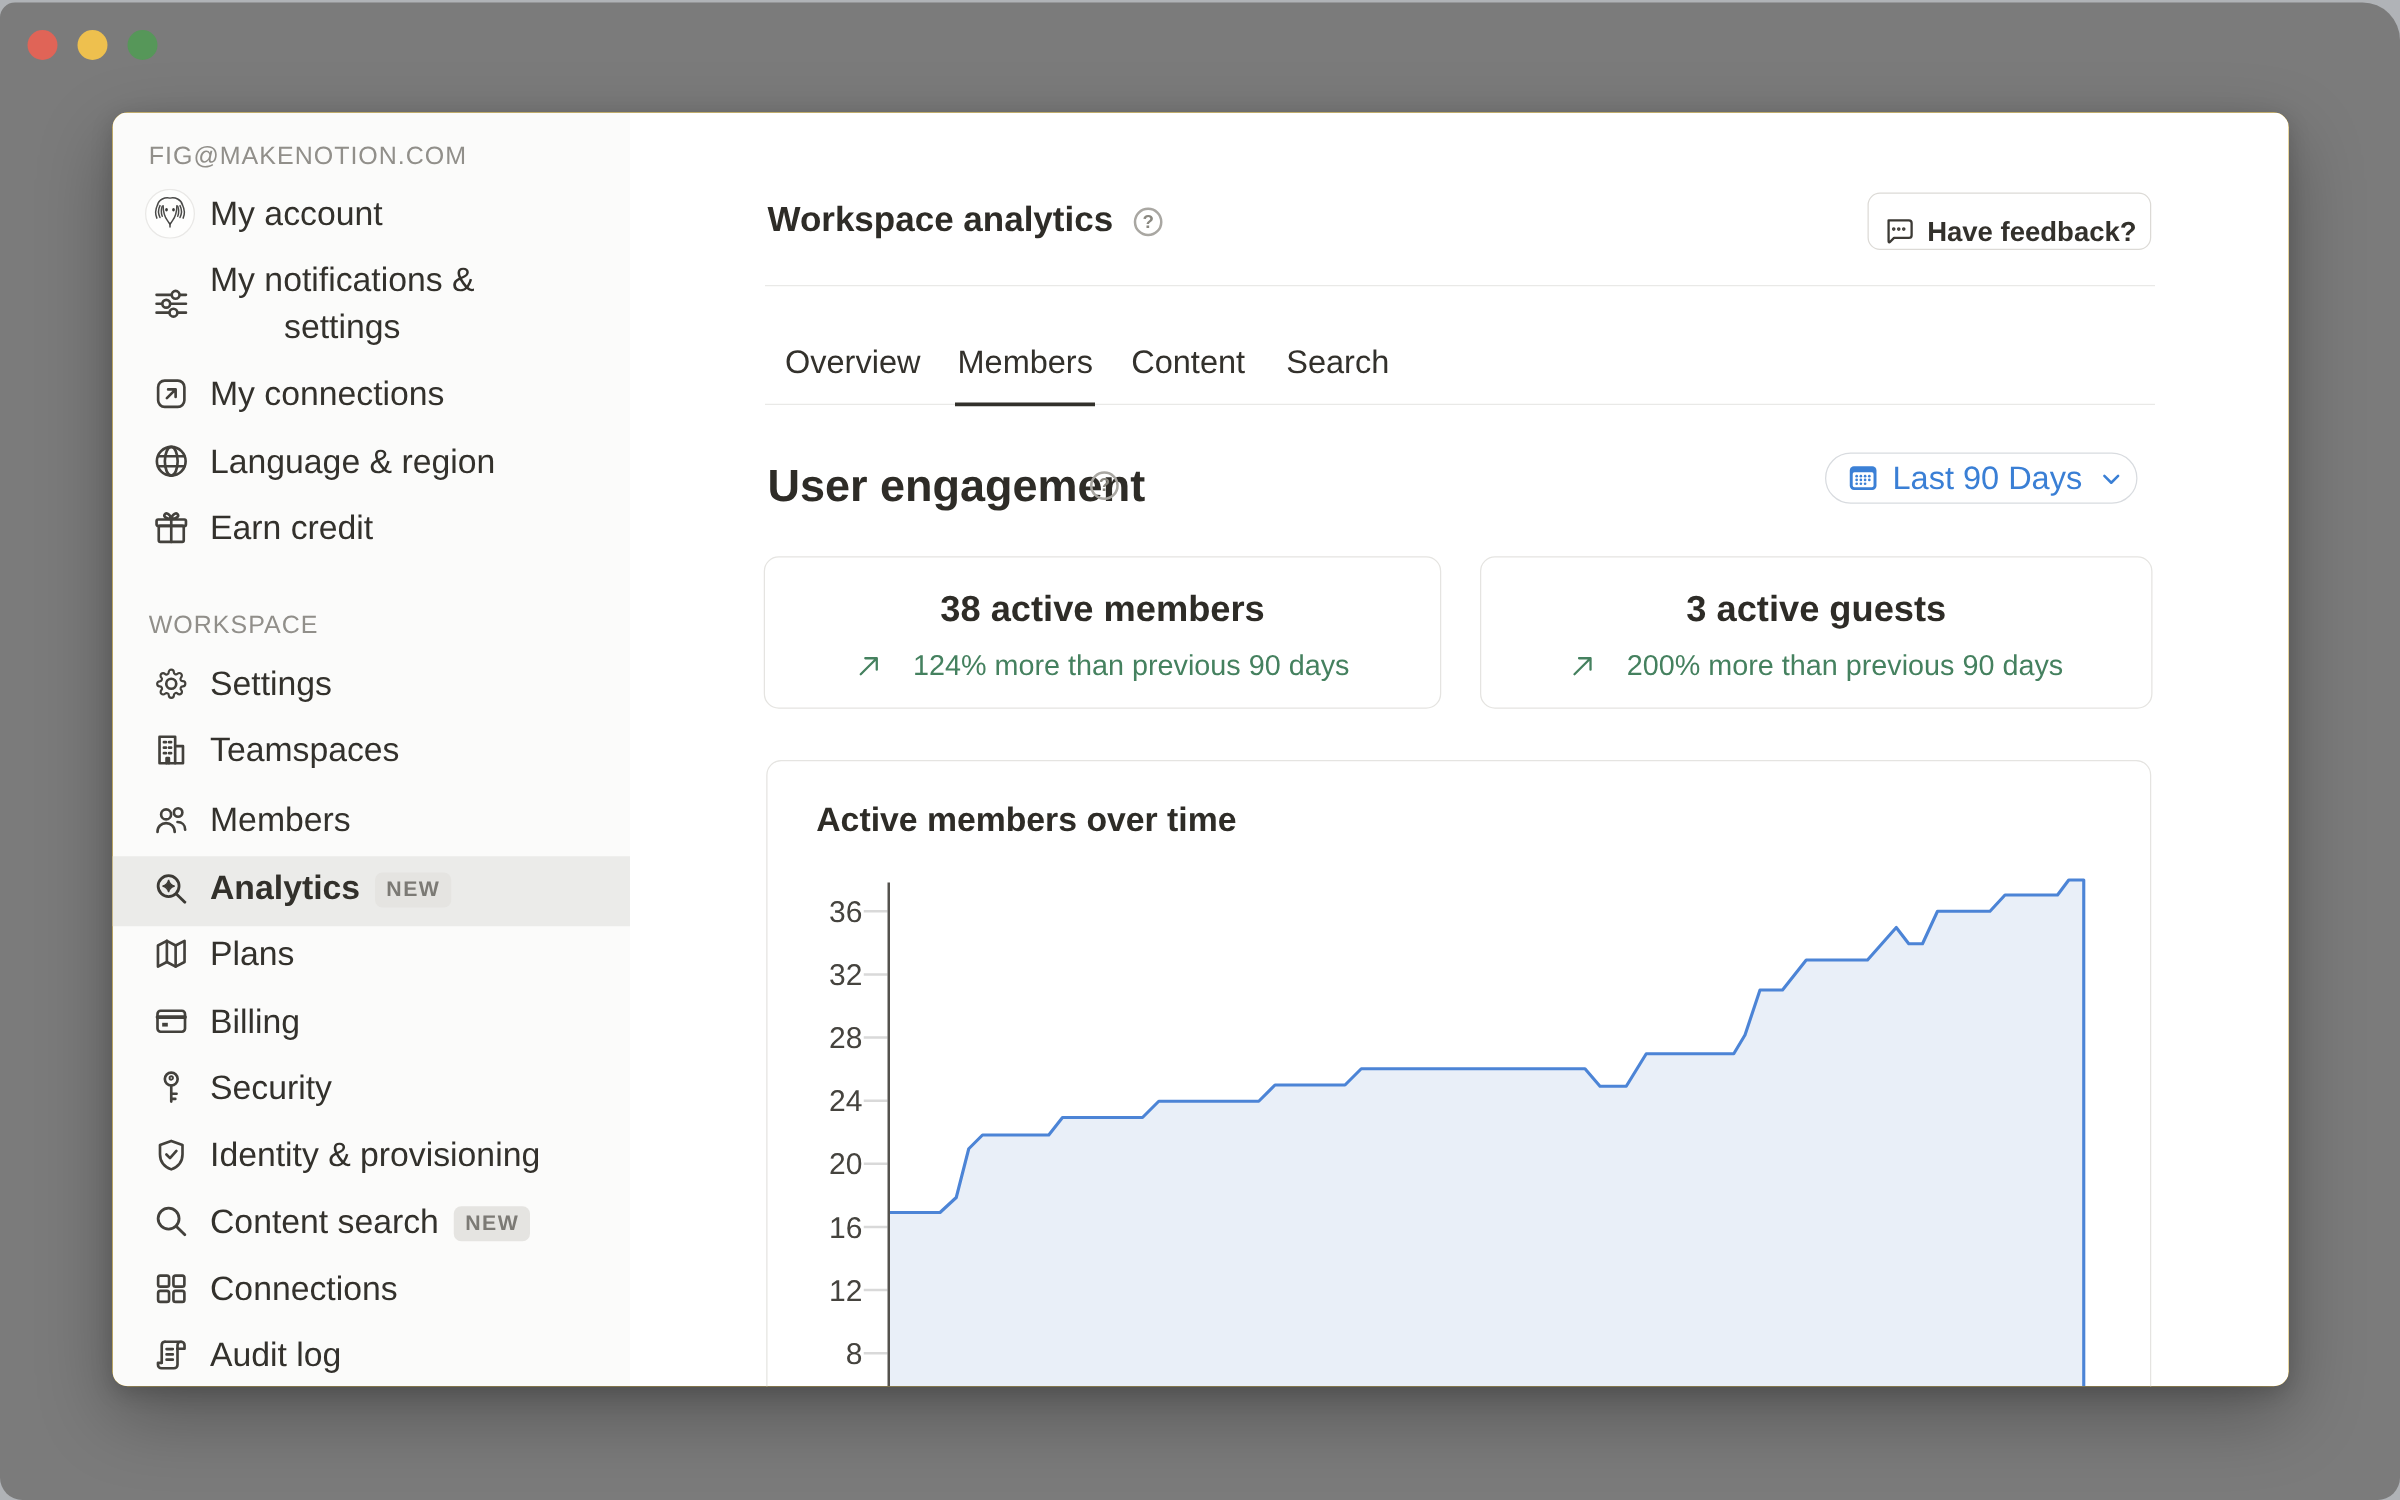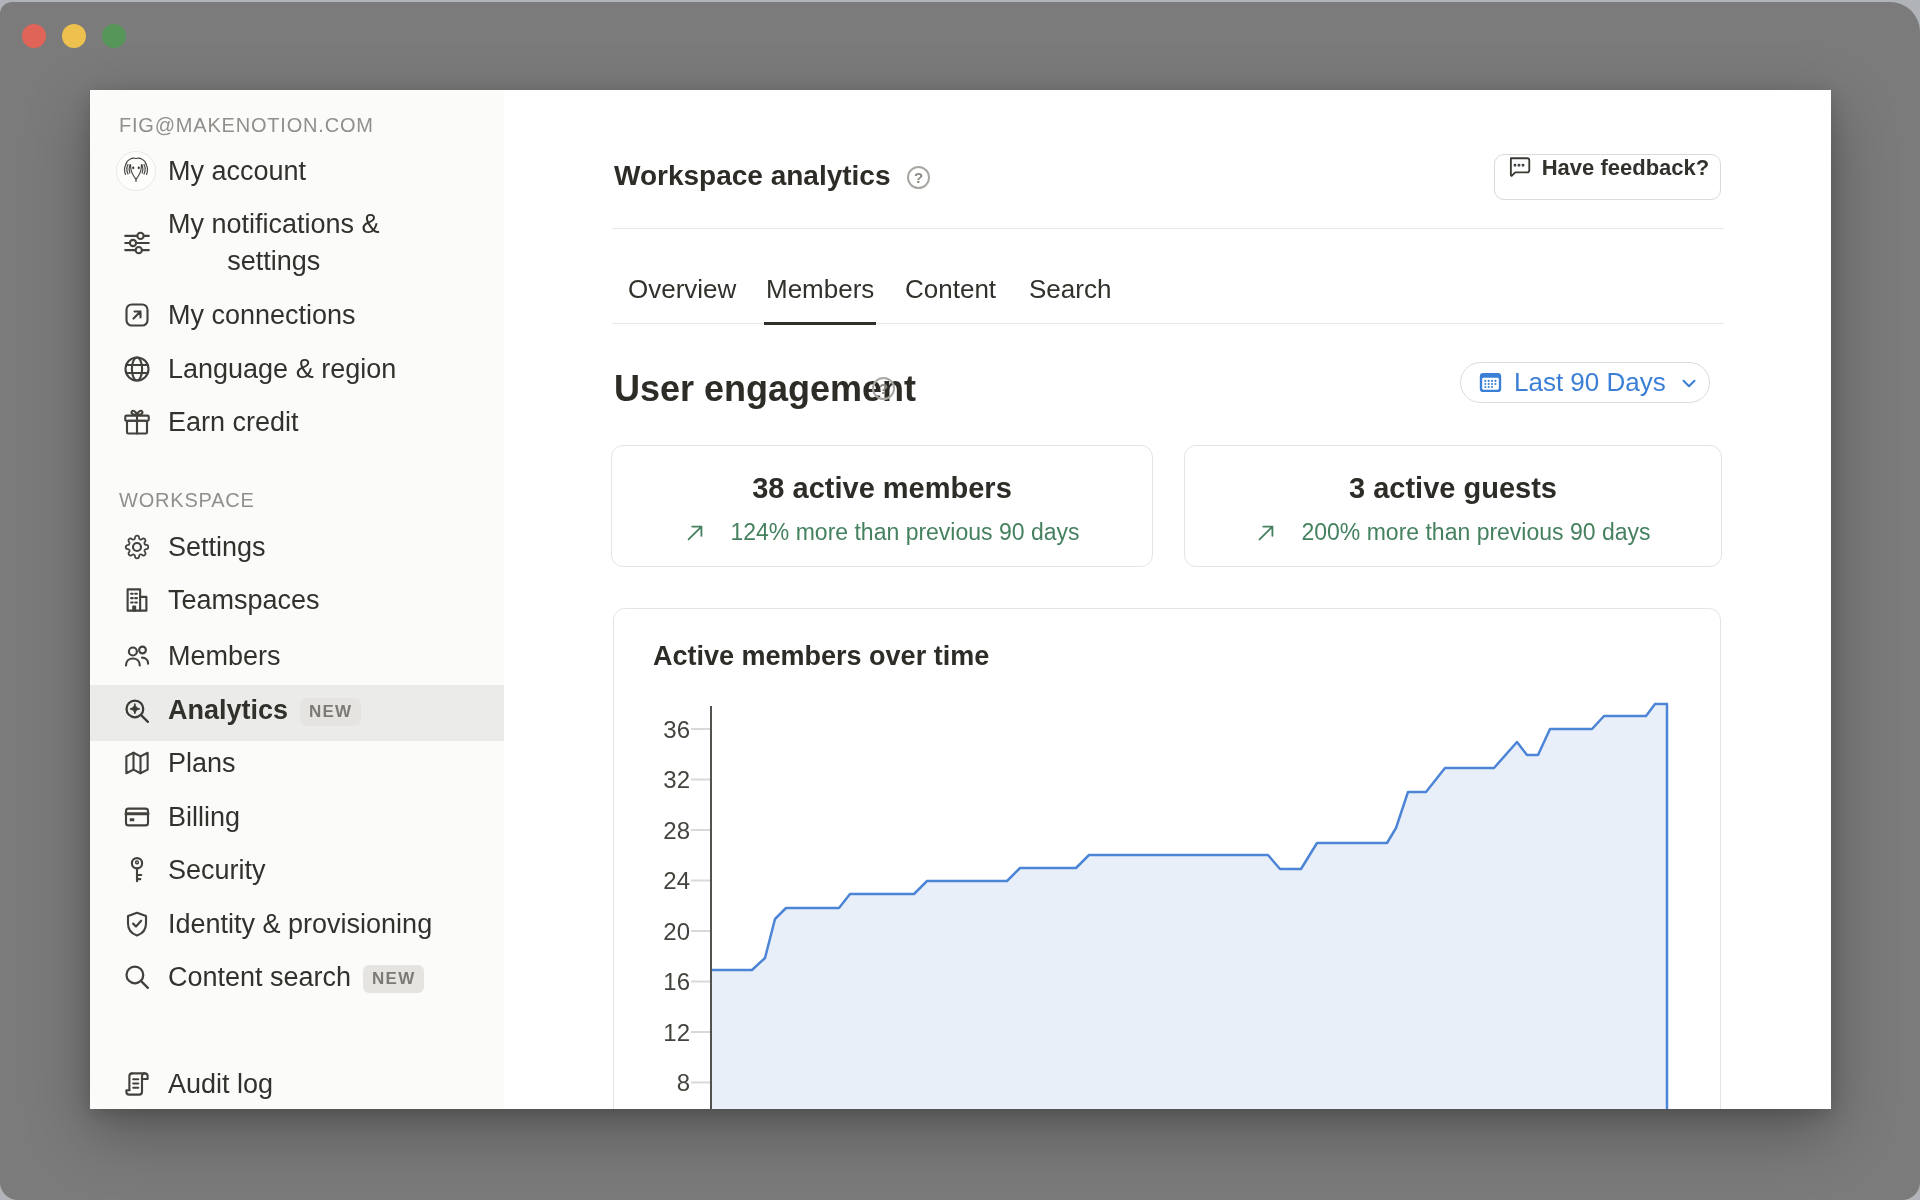--- a/index.html
+++ b/index.html
@@ -2,21 +2,21 @@
 <html><head>
 <meta charset="utf-8">
 <style>
   * { margin:0; padding:0; box-sizing:border-box; }
   html,body { width:1920px; height:1200px; overflow:hidden; }
   body { background:#b0b3b7; font-family:"Liberation Sans", sans-serif; position:relative; }
   #graywin { position:absolute; left:0px; top:2px; width:1920px; height:1198px; background:#7b7b7b; border-radius:12px 30px 18px 18px; }
   .tl { position:absolute; width:24px; height:24px; border-radius:50%; top:24px; }
   #win {
     position:absolute; left:90px; top:90px; width:1741px; height:1019px;
-    border-radius:0; background:#eab308; overflow:hidden; display:flex;
+    border-radius:12px; background:#eab308; overflow:hidden; display:flex;
     box-shadow:0 22px 60px rgba(0,0,0,0.30), 0 5px 18px rgba(0,0,0,0.16);
     text-decoration:underline;
   }
   #sidebar { width:414px; background:#fbfbfa; position:relative; flex:none; }
   #main { flex:1; background:#fff; position:relative; }
   .seclabel { position:absolute; left:29px; font-size:20px; font-weight:400; letter-spacing:0.8px; color:#918f8a; }
   .row { position:absolute; left:0; width:414px; height:54px; }
   .row .ic { position:absolute; left:32px; top:12px; width:30px; height:30px; color:#3f3d38; }
   .row .ic svg { width:30px; height:30px; display:block; }
   .row .txt { position:absolute; left:78px; top:0; height:54px; line-height:54px; font-size:27px; color:#33312c; white-space:nowrap; }
@@ -197,38 +197,49 @@
       <div class="row" style="top:860px;">
         <div class="ic">
           <svg viewBox="0 0 24 24" fill="none" stroke="#43413c" stroke-width="1.8" stroke-linecap="round">
             <circle cx="10.3" cy="10.3" r="6.7"></circle>
             <path d="M15.3 15.3 L20.7 20.7"></path>
           </svg>
         </div>
         <div class="txt">Content search<span class="badge">NEW</span></div>
       </div>
 
+      <div class="row" style="top:914px;">
+        <div class="ic">
+          <svg viewBox="0 0 24 24" fill="none" stroke="#43413c" stroke-width="1.7" stroke-linejoin="round">
+            <rect x="3.6" y="3.6" width="7" height="7" rx="1.4"></rect>
+            <rect x="13.4" y="3.6" width="7" height="7" rx="1.4"></rect>
+            <rect x="3.6" y="13.4" width="7" height="7" rx="1.4"></rect>
+            <rect x="13.4" y="13.4" width="7" height="7" rx="1.4"></rect>
+          </svg>
+        </div>
+        <div class="txt">Connections</div>
+      </div>
 
       <div class="row" style="top:967px;">
         <div class="ic">
           <svg viewBox="0 0 24 24" fill="none" stroke="#43413c" stroke-width="1.7" stroke-linecap="round" stroke-linejoin="round">
             <path d="M8 3.5 H18.2 C19.5 3.5 20.5 4.5 20.5 5.8 V8 H15.9"></path>
             <path d="M8 3.5 C6.7 3.5 5.9 4.5 5.9 5.8 V17"></path>
             <path d="M5.9 17 H3.5 V18.2 C3.5 19.5 4.5 20.5 5.8 20.5 H13.7 C15 20.5 16 19.5 16 18.2 V5.8 C16 4.6 16.9 3.5 18.2 3.5"></path>
             <path d="M9 8.2 H13 M9 11.6 H13 M9 15 H13"></path>
           </svg>
         </div>
         <div class="txt">Audit log</div>
       </div>
     </div>
     <div id="main">
       <div style="position:absolute; left:110px; top:70px; font-size:28px; font-weight:700; color:#2e2c27;">Workspace analytics</div>
       <div class="qmark" style="left:403px; top:76px;">?</div>
 
-      <div style="position:absolute; left:990px; top:64px; width:227px; height:46px; border:1.5px solid #dcdad6; border-radius:10px; display:flex; align-items:flex-start; justify-content:center; gap:10px;">
+      <div style="position:absolute; left:990px; top:64px; width:227px; height:46px; border:1.5px solid #dcdad6; border-radius:10px; display:flex; align-items:flex-end; justify-content:center; gap:10px;">
         <svg viewBox="0 0 24 24" style="width:26px;height:26px;" fill="none" stroke="#3c3a35" stroke-width="1.7" stroke-linecap="round" stroke-linejoin="round">
           <path d="M4.5 4 H19.5 C20.6 4 21.5 4.9 21.5 6 V15 C21.5 16.1 20.6 17 19.5 17 H8.5 L5.5 20 C5 20.5 4.5 20.2 4.5 19.5 Z" transform="translate(0 -1)"></path>
           <circle cx="8.3" cy="9.5" r="0.5" fill="#3c3a35"></circle>
           <circle cx="12" cy="9.5" r="0.5" fill="#3c3a35"></circle>
           <circle cx="15.7" cy="9.5" r="0.5" fill="#3c3a35"></circle>
         </svg>
         <span style="font-size:22px; font-weight:700; color:#33312c;">Have feedback?</span>
       </div>
 
       <div style="position:absolute; left:108px; top:138px; width:1112px; height:1px; background:#e9e9e7;"></div>

